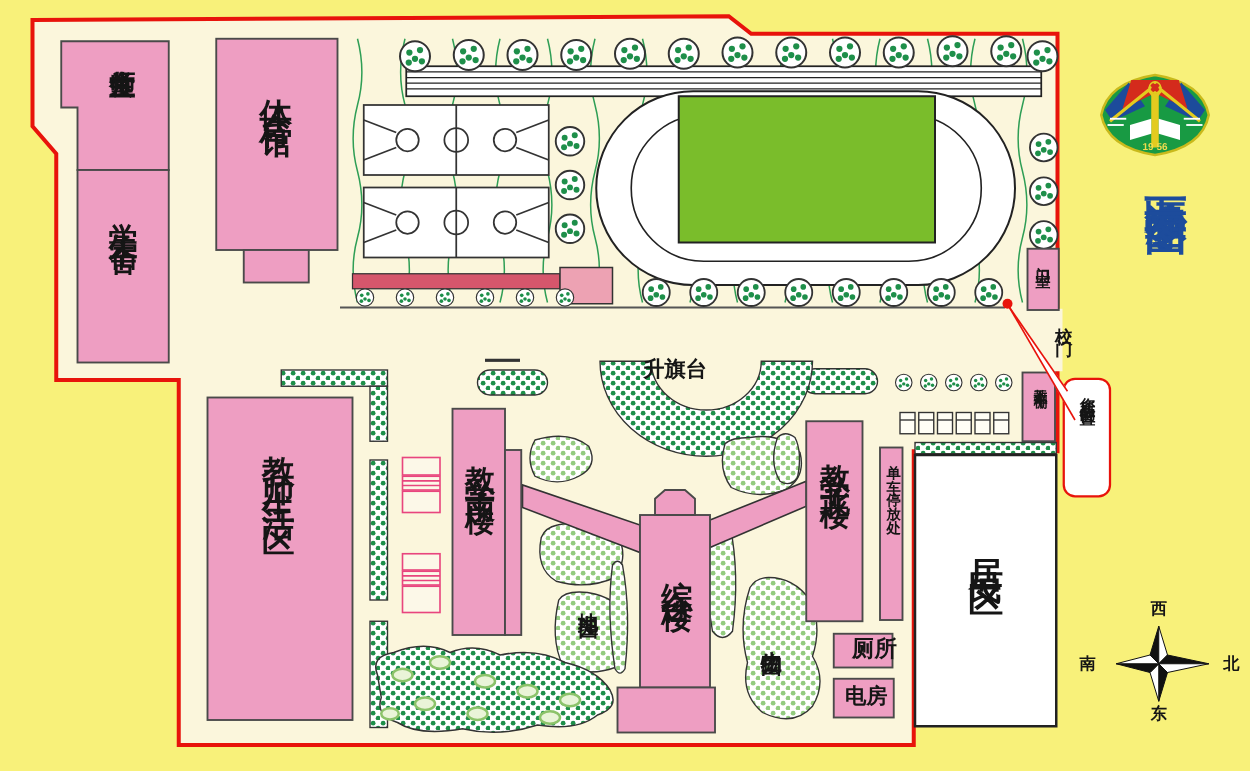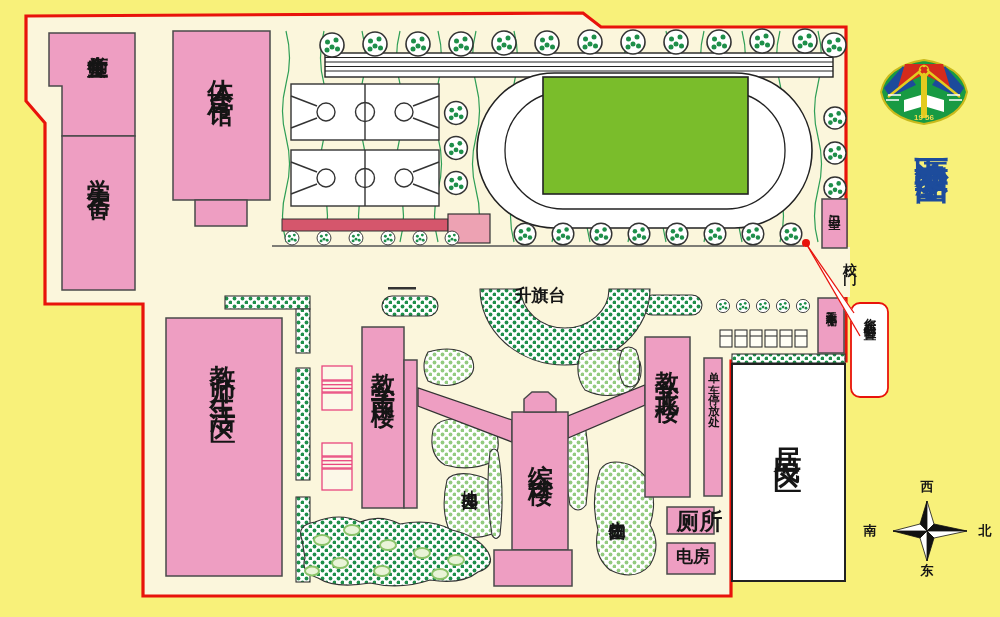--- a/index.html
+++ b/index.html
@@ -288,21 +288,21 @@
 <div class="lbl v" style="left:86px;top:160px;font-size:23px;letter-spacing:6px;">学生宿舍</div>
 <div class="lbl v" style="left:207px;top:58px;font-size:26px;letter-spacing:10px;">体育馆</div>
 <div class="lbl v" style="left:209px;top:344px;font-size:26px;letter-spacing:14px;">教师生活区</div>
 <div class="lbl v" style="left:370px;top:354px;font-size:24px;letter-spacing:10px;">教学南楼</div>
 <div class="lbl v" style="left:654px;top:352px;font-size:24px;letter-spacing:9px;">教学北楼</div>
 <div class="lbl v" style="left:527px;top:444px;font-size:25px;letter-spacing:8px;">综合楼</div>
 <div class="lbl v" style="left:773px;top:425px;font-size:28px;letter-spacing:10px;">居民区</div>
 <div class="lbl v" style="left:461px;top:477px;font-size:16px;letter-spacing:3px;">地理园</div>
 <div class="lbl v" style="left:608px;top:507px;font-size:17px;letter-spacing:2px;">生物园</div>
 <div class="lbl h" style="left:509px;top:287px;width:62px;font-size:17px;">升旗台</div>
-<div class="lbl h" style="left:667px;top:510px;width:65px;font-size:23px;">厕所</div>
+<div class="lbl h" style="left:667px;top:510px;width:65px;font-size:18px;">厕所</div>
 <div class="lbl h" style="left:667px;top:548px;width:52px;font-size:17px;">电房</div>
 <div class="lbl v" style="left:707px;top:363px;font-size:11.5px;letter-spacing:11px;">单车停放处</div>
 <div class="lbl v" style="left:825px;top:302px;font-size:11px;letter-spacing:1.5px;">教工车棚</div>
 <div class="lbl v" style="left:828px;top:204px;font-size:12px;letter-spacing:2px;">门卫室</div>
 <div class="lbl v" style="left:842px;top:251px;font-size:14px;letter-spacing:8px;">校门</div>
 <div class="lbl v" style="left:863px;top:308px;font-size:12.5px;letter-spacing:2px;">您所在的位置</div>
 
 <div class="lbl h" style="left:912px;top:480px;width:30px;font-size:13px;">西</div>
 <div class="lbl h" style="left:970px;top:524px;width:30px;font-size:13px;">北</div>
 <div class="lbl h" style="left:855px;top:524px;width:30px;font-size:13px;">南</div>

